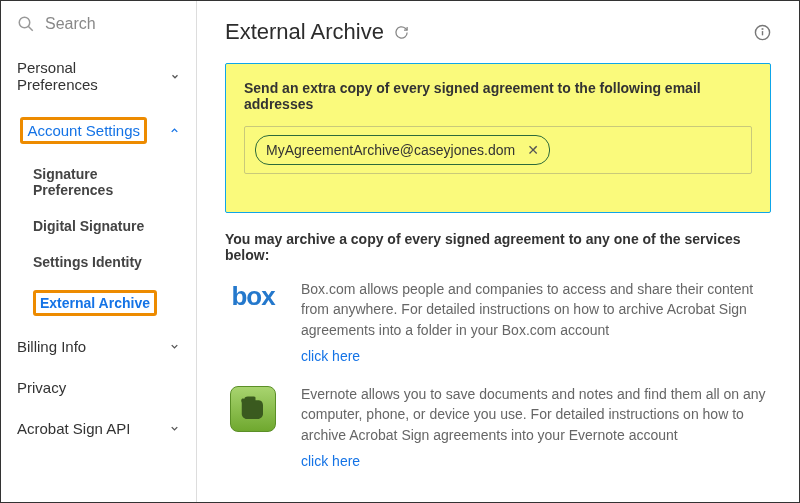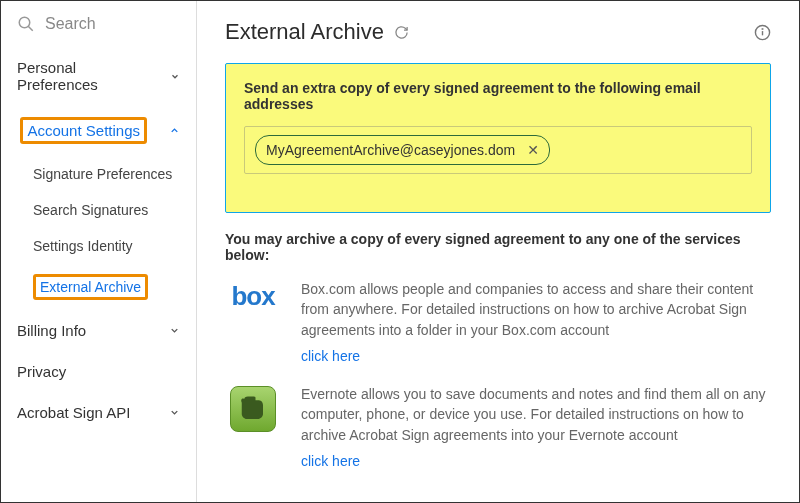--- a/index.html
+++ b/index.html
@@ -6,21 +6,21 @@
     body { font-family: 'Segoe UI', Tahoma, Arial, sans-serif; background: #fff; color: #333; font-size: 14px; }
     .container { width: 800px; height: 503px; border: 1px solid #333; display: flex; position: relative; overflow: hidden; box-shadow: 3px 3px 6px rgba(0,0,0,0.3); }
     .sidebar { width: 196px; border-right: 1px solid #ddd; background: #fff; overflow-y: auto; }
     .search-box { display: flex; align-items: center; padding: 14px 16px; color: #888; font-size: 16px; }
     .search-box svg { margin-right: 10px; }
     .nav-section { padding: 12px 16px; display: flex; justify-content: space-between; align-items: center; color: #333; font-size: 15px; cursor: pointer; gap: 22px; }
     .nav-section.expanded { color: #1473e6; justify-content: flex-end; }
     .nav-section .chevron { color: #555; font-size: 11px; }
     .nav-section.expanded .chevron { color: #1473e6; }
     .sub-items { padding-left: 0; }
-    .sub-item { padding: 10px 16px 10px 32px; color: #444; font-size: 14px; cursor: pointer; }
+    .sub-item { padding: 10px 16px 10px 32px; color: #444; font-size: 14px; cursor: pointer; font-weight: bold; }
     .sub-item.active { color: #1473e6; }
     .highlight-orange { border: 3px solid #ed8b00; border-radius: 3px; display: inline-block; padding: 2px 4px; }
     .main { flex: 1; padding: 10px 28px 10px 28px; overflow-y: auto; position: relative; }
     .main-header { display: flex; align-items: center; justify-content: space-between; padding: 8px 0 18px 0; }
     .main-title-wrap { display: flex; align-items: center; gap: 10px; }
     .main-title { font-size: 22px; font-weight: 400; color: #2c2c2c; }
     .refresh-icon { color: #888; }
     .info-icon { color: #777; }
     .yellow-panel { background: #fafa7c; border: 1px solid #0ea5e9; border-radius: 2px; padding: 16px 18px 20px 18px; margin-bottom: 18px; }
     .yellow-title { font-weight: 600; font-size: 14px; margin-bottom: 14px; color: #333; }
@@ -60,21 +60,21 @@
     </div>
 
     <div class="nav-section expanded">
       <span class="highlight-orange">Account Settings</span>
       <svg class="chevron" width="11" height="11" viewBox="0 0 24 24" fill="none" stroke="currentColor" stroke-width="3">
           <polyline points="6 15 12 9 18 15"></polyline>
         </svg>
     </div>
     <div class="sub-items">
       <div class="sub-item">Signature Preferences</div>
-      <div class="sub-item">Search Signatures</div>
+      <div class="sub-item">Digital Signature</div>
       <div class="sub-item">Settings Identity</div>
       <div class="sub-item active">
         <span class="highlight-orange">External Archive</span>
       </div>
     </div>
 
     <div class="nav-section">
       <span>Billing Info</span>
       <svg class="chevron" width="11" height="11" viewBox="0 0 24 24" fill="none" stroke="currentColor" stroke-width="3">
           <polyline points="6 9 12 15 18 9"></polyline>

